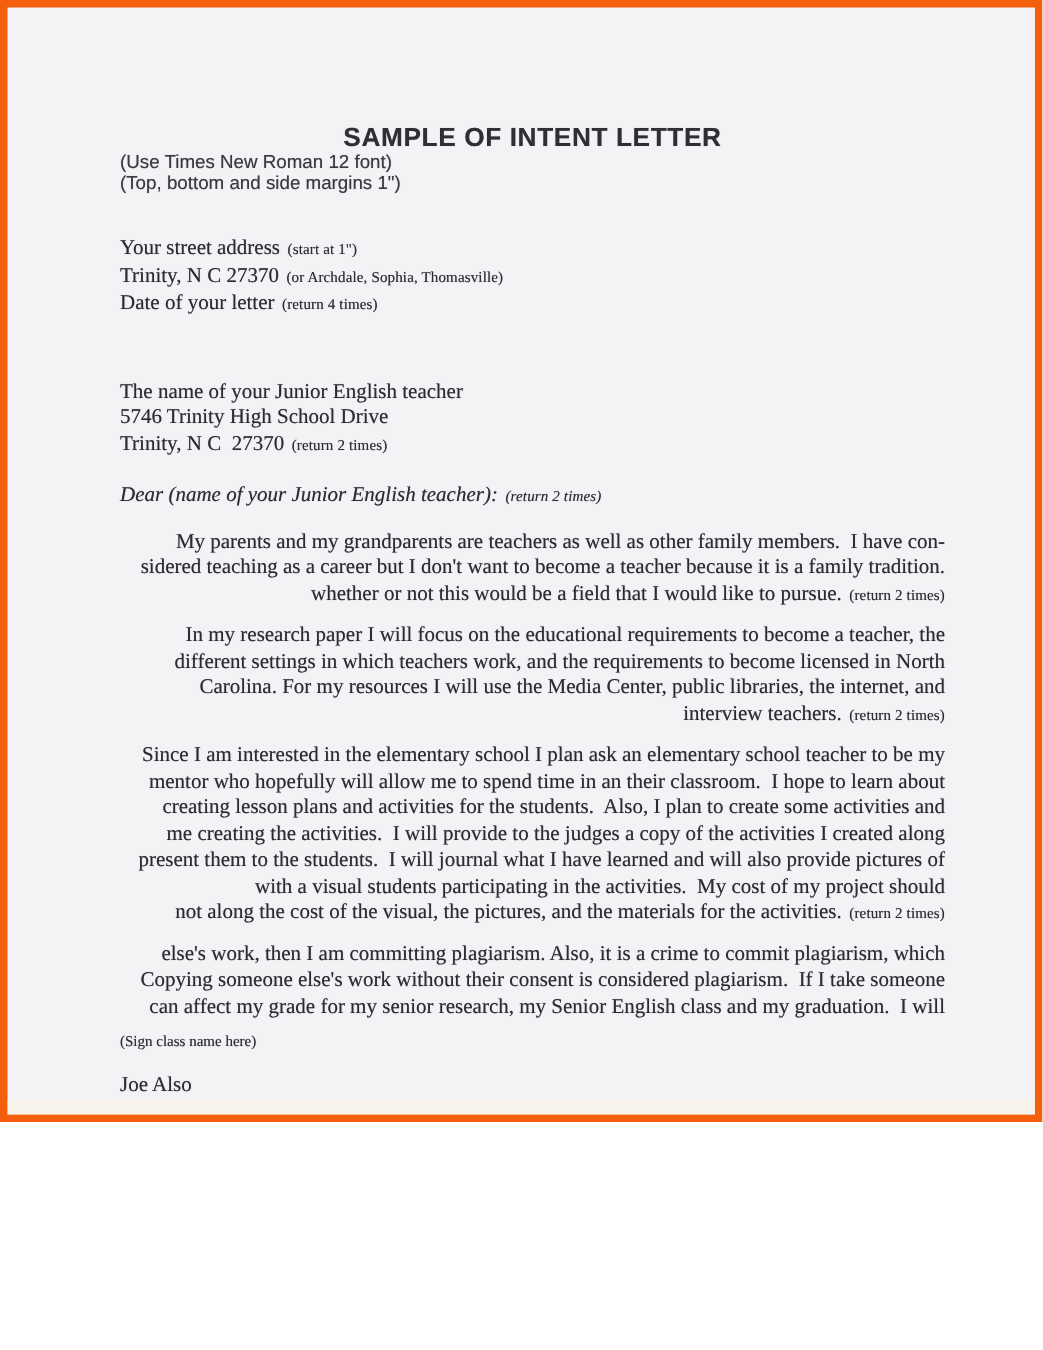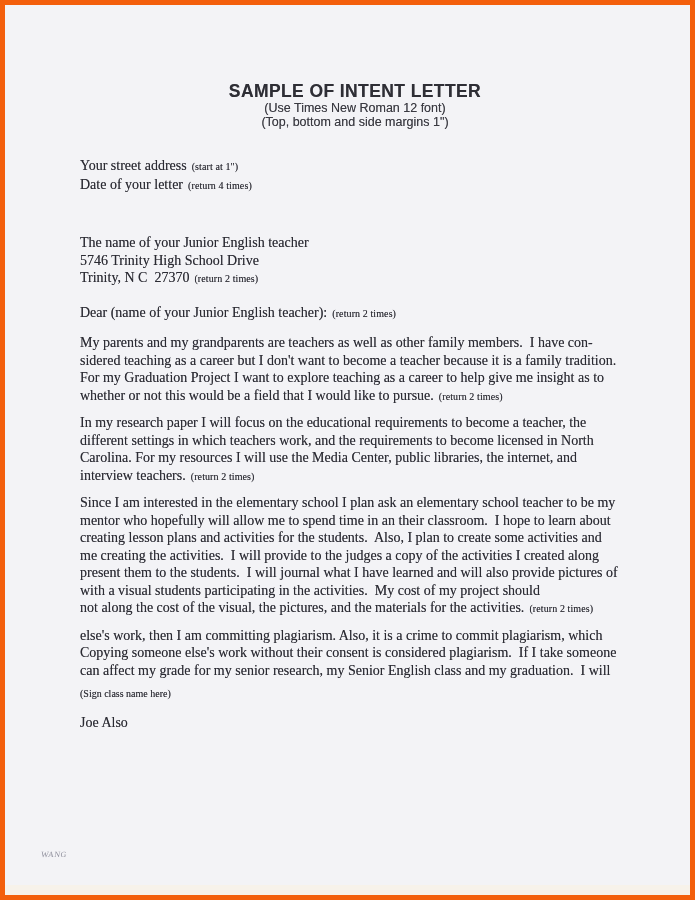--- a/index.html
+++ b/index.html
@@ -1,18 +1,18 @@
 <!DOCTYPE html>
 <html><head>
 <meta charset="utf-8">
 <style>
   html, body { margin: 0; padding: 0; background: #ffffff; }
   .page {
     width: 695px;
-    height: 900px;
+    height: 748px;
     box-sizing: border-box;
     border: 5px solid #f35f0c;
     background: #f3f3f6;
     position: relative;
     overflow: hidden;
     font-family: "Liberation Serif", "DejaVu Serif", serif;
     color: #2b2b33;
     text-shadow: 0 0 0.5px rgba(45,45,55,0.55);
   }
   .page::after {
@@ -31,39 +31,39 @@
     font-size: 17.5px;
     line-height: 19px;
     letter-spacing: 0.4px;
     text-align: center;
     color: #2e2e35;
   }
   .subtitle {
     font-family: "Liberation Sans", "DejaVu Sans", sans-serif;
     font-size: 12.5px;
     line-height: 14px;
-    text-align: center;
+    text-align: left;
     color: #3a3a41;
   }
 
   .line {
     font-size: 14px;
     line-height: 17.5px;
     white-space: pre-wrap;
   }
   .note {
     font-size: 10px;
     margin-left: 5px;
     letter-spacing: 0.1px;
   }
 
   .sender      { margin-bottom: 40px; }
   .recipient   { margin-bottom: 16px; }
-  .salutation  { margin-bottom: 12px; }
-  .para        { margin-bottom: 9px; }
+  .salutation  { margin-bottom: 12px; font-style: italic; }
+  .para        { margin-bottom: 9px; text-align: right; }
   .closing     { margin-top: 8px; margin-bottom: 19px; }
   .sig-hint    { font-size: 10px; line-height: 12px; margin-bottom: 14px; }
   .sig-name    { font-size: 14px; line-height: 17.5px; }
 
   .watermark {
     position: absolute;
     left: 36px;
     top: 845px;
     font-size: 8px;
     line-height: 9px;
@@ -81,35 +81,35 @@
   <div class="content">
 
     <div class="header">
       <div class="title">SAMPLE OF INTENT LETTER</div>
       <div class="subtitle">(Use Times New Roman 12 font)</div>
       <div class="subtitle">(Top, bottom and side margins 1")</div>
     </div>
 
     <div class="sender">
       <div class="line"><span>Your street address</span><span class="note">(start at 1")</span></div>
+      <div class="line"><span>Trinity, N C 27370</span><span class="note">(or Archdale, Sophia, Thomasville)</span></div>
       <div class="line"><span>Date of your letter</span><span class="note">(return 4 times)</span></div>
     </div>
 
     <div class="recipient">
       <div class="line"><span>The name of your Junior English teacher</span></div>
       <div class="line"><span>5746 Trinity High School Drive</span></div>
       <div class="line"><span>Trinity, N C  27370</span><span class="note">(return 2 times)</span></div>
     </div>
 
     <div class="salutation line"><span>Dear (name of your Junior English teacher):</span><span class="note">(return 2 times)</span></div>
 
     <div class="para">
       <div class="line"><span>My parents and my grandparents are teachers as well as other family members.  I have con-</span></div>
       <div class="line"><span>sidered teaching as a career but I don't want to become a teacher because it is a family tradition.</span></div>
-      <div class="line"><span>For my Graduation Project I want to explore teaching as a career to help give me insight as to</span></div>
       <div class="line"><span>whether or not this would be a field that I would like to pursue.</span><span class="note">(return 2 times)</span></div>
     </div>
 
     <div class="para">
       <div class="line"><span>In my research paper I will focus on the educational requirements to become a teacher, the</span></div>
       <div class="line"><span>different settings in which teachers work, and the requirements to become licensed in North</span></div>
       <div class="line"><span>Carolina. For my resources I will use the Media Center, public libraries, the internet, and</span></div>
       <div class="line"><span>interview teachers.</span><span class="note">(return 2 times)</span></div>
     </div>
 

